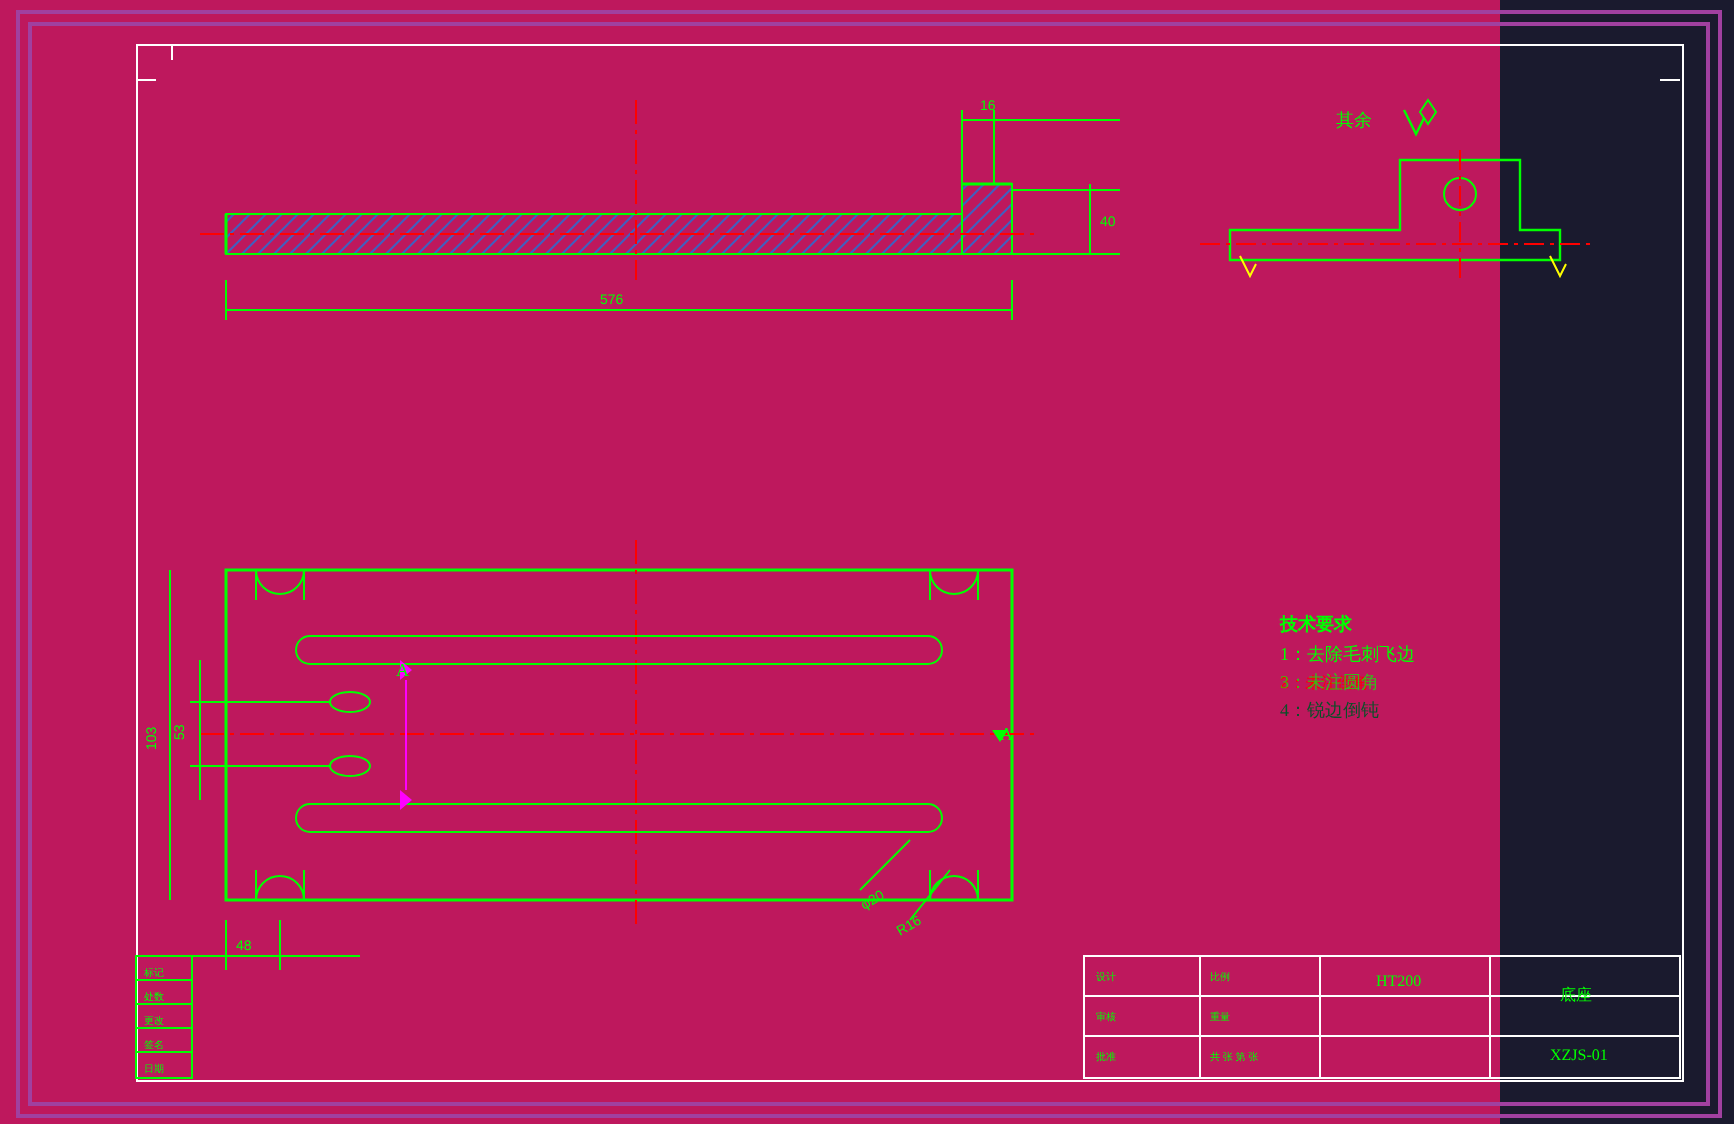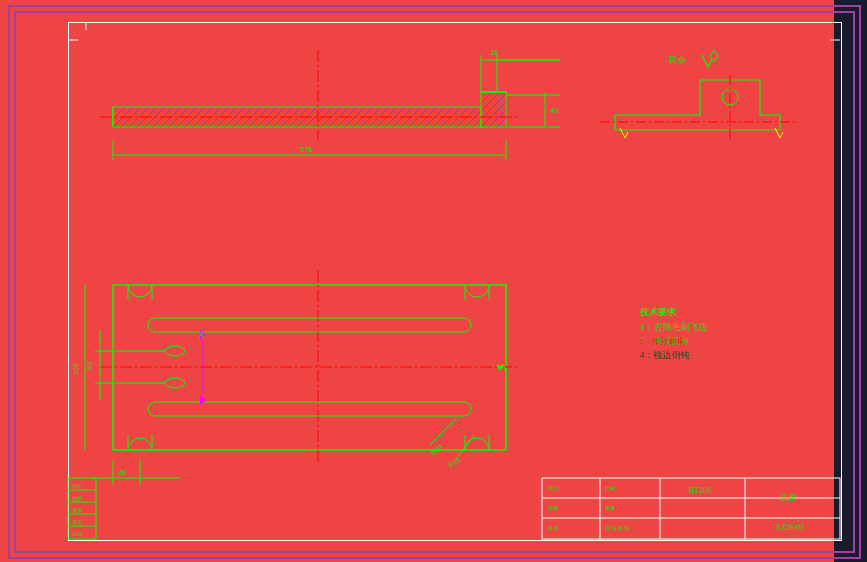--- a/index.html
+++ b/index.html
@@ -1,16 +1,16 @@
 <!DOCTYPE html>
 <html><head>
 <meta charset="utf-8">
 <style>
 body{margin:0;background:#1a1a2e;font-family:Arial,sans-serif;overflow:hidden}
-.canvas{width:834px;height:562px;background:#ef4444;position:relative}
+.canvas{width:750px;height:562px;background:#be185d;position:relative}
 .outer-border{position:absolute;border:2px solid #a040a0}
 .inner-border{position:absolute;border:1px solid #fff}
 .green{stroke:#0f0;fill:none}
 .magenta{stroke:#f0f;fill:none}
 .red{stroke:#f00;fill:none}
 .yellow{stroke:#ff0;fill:none}
 .white{stroke:#fff;fill:none}
 .hatch{fill:url(#hatchPat)}
 .tech-text{fill:#0f0;font-size:9px;font-family:SimSun,serif}
 .title-text{fill:#0f0;font-size:8px;font-family:SimSun,serif}

